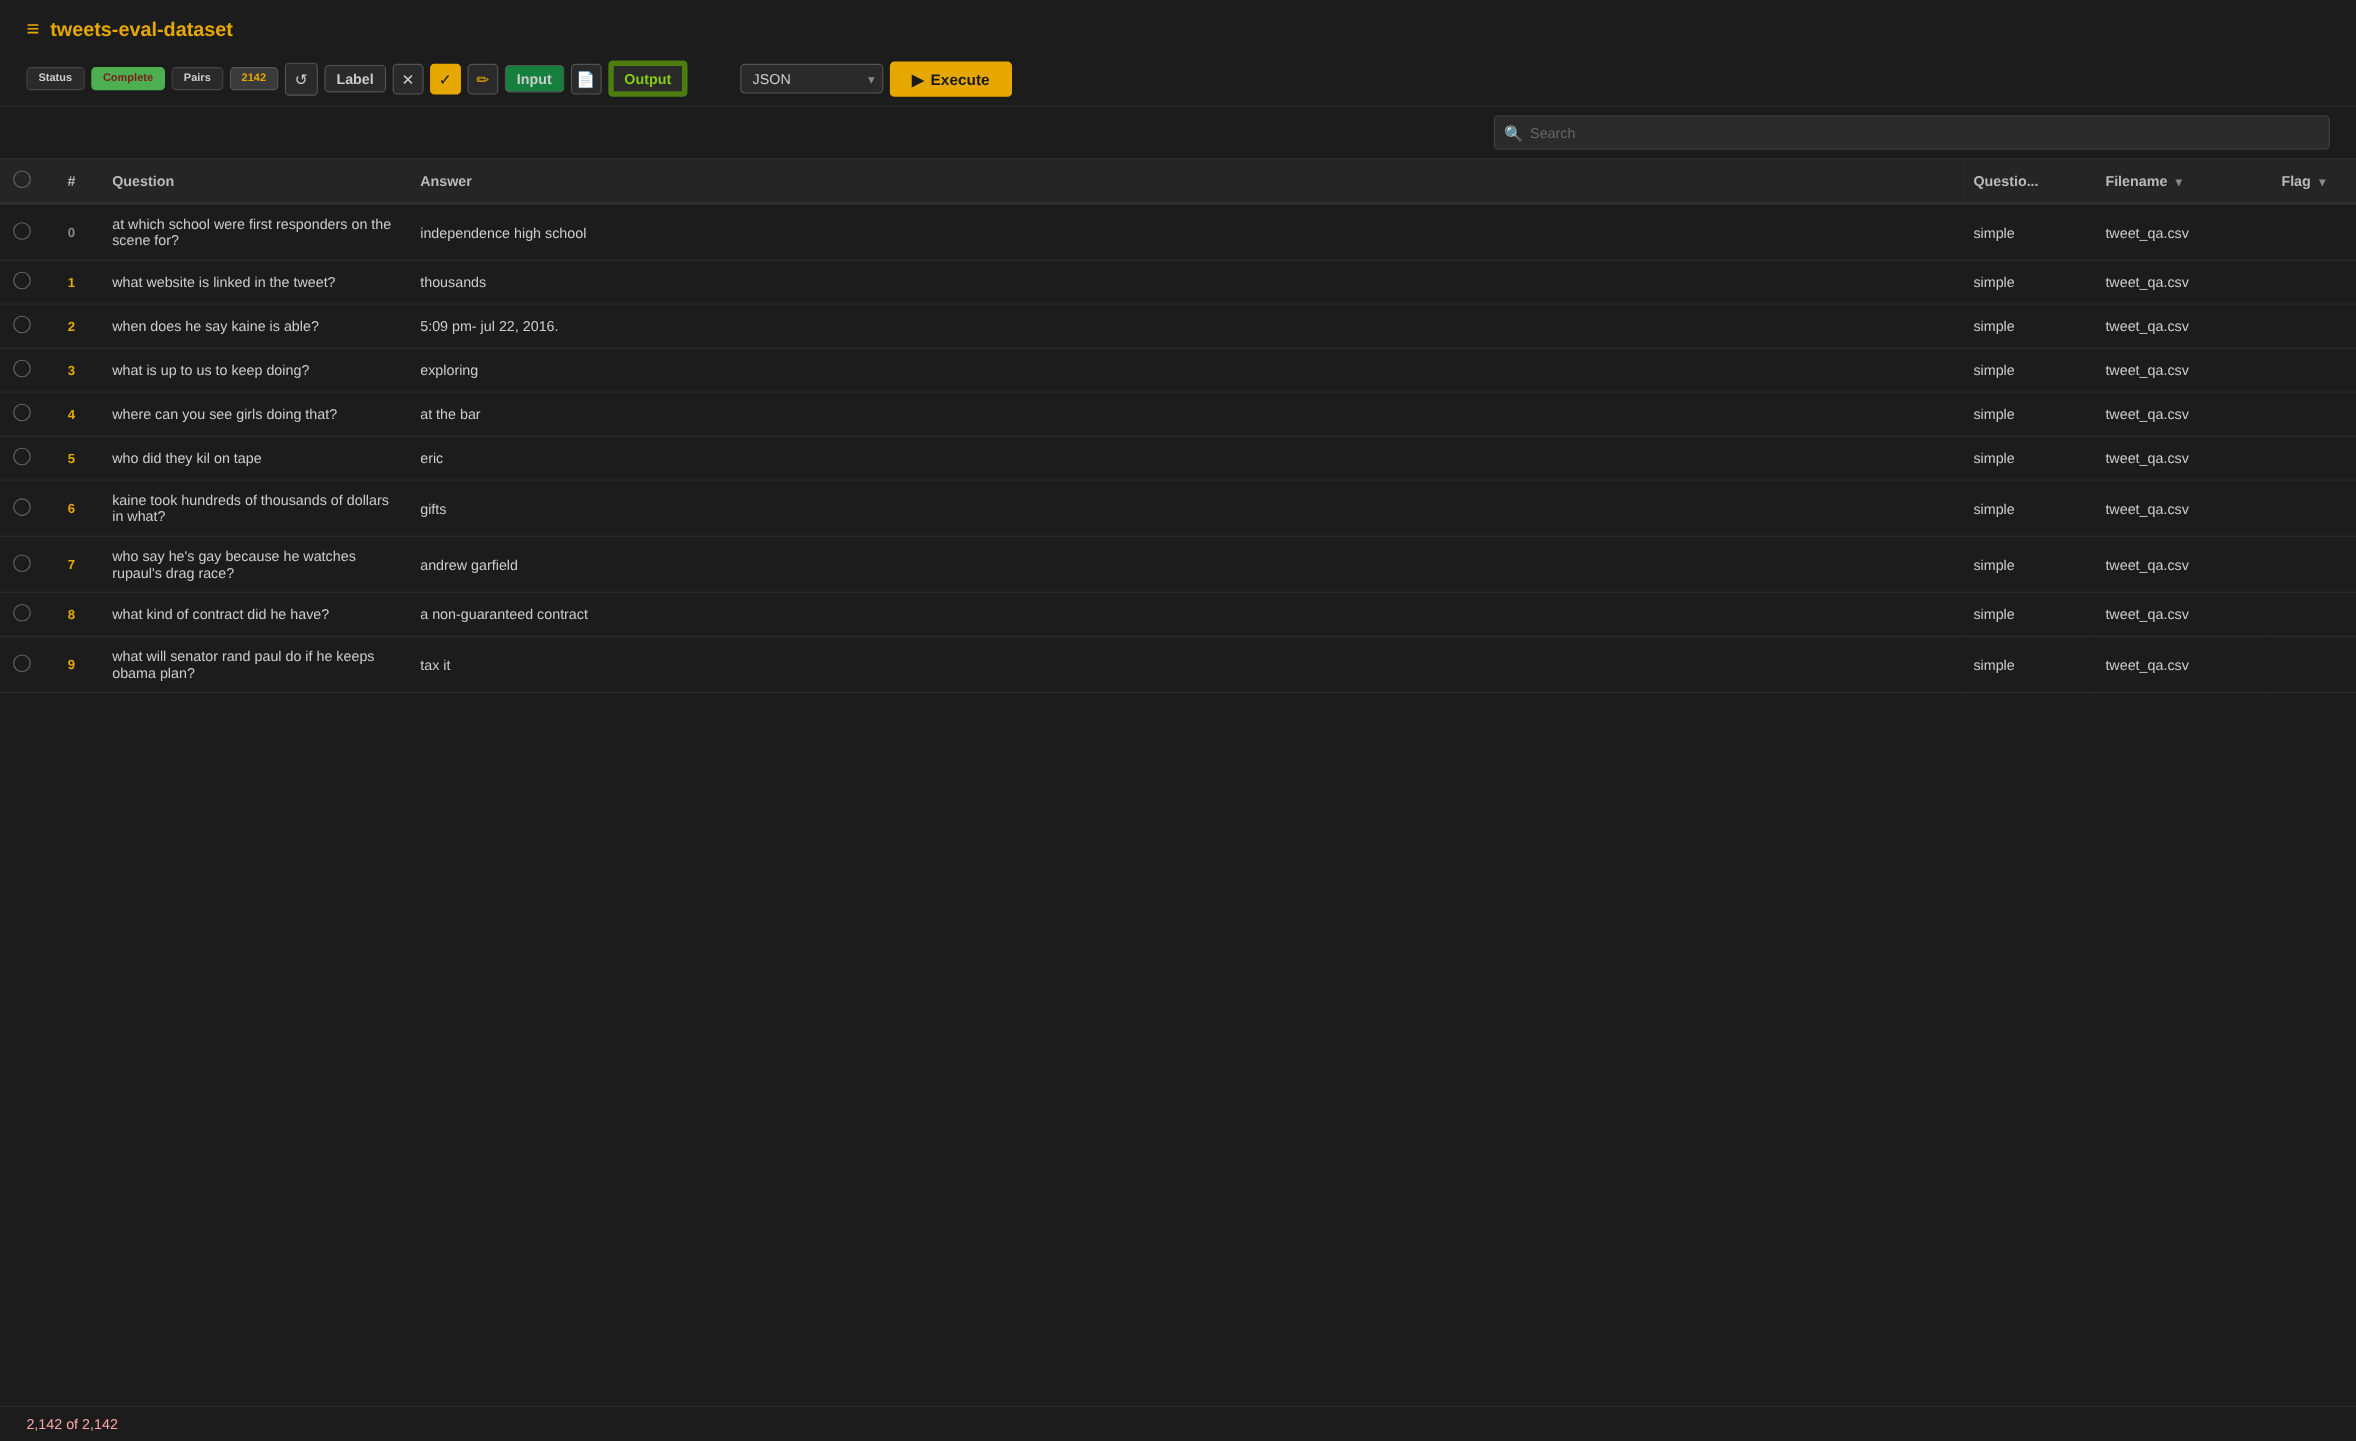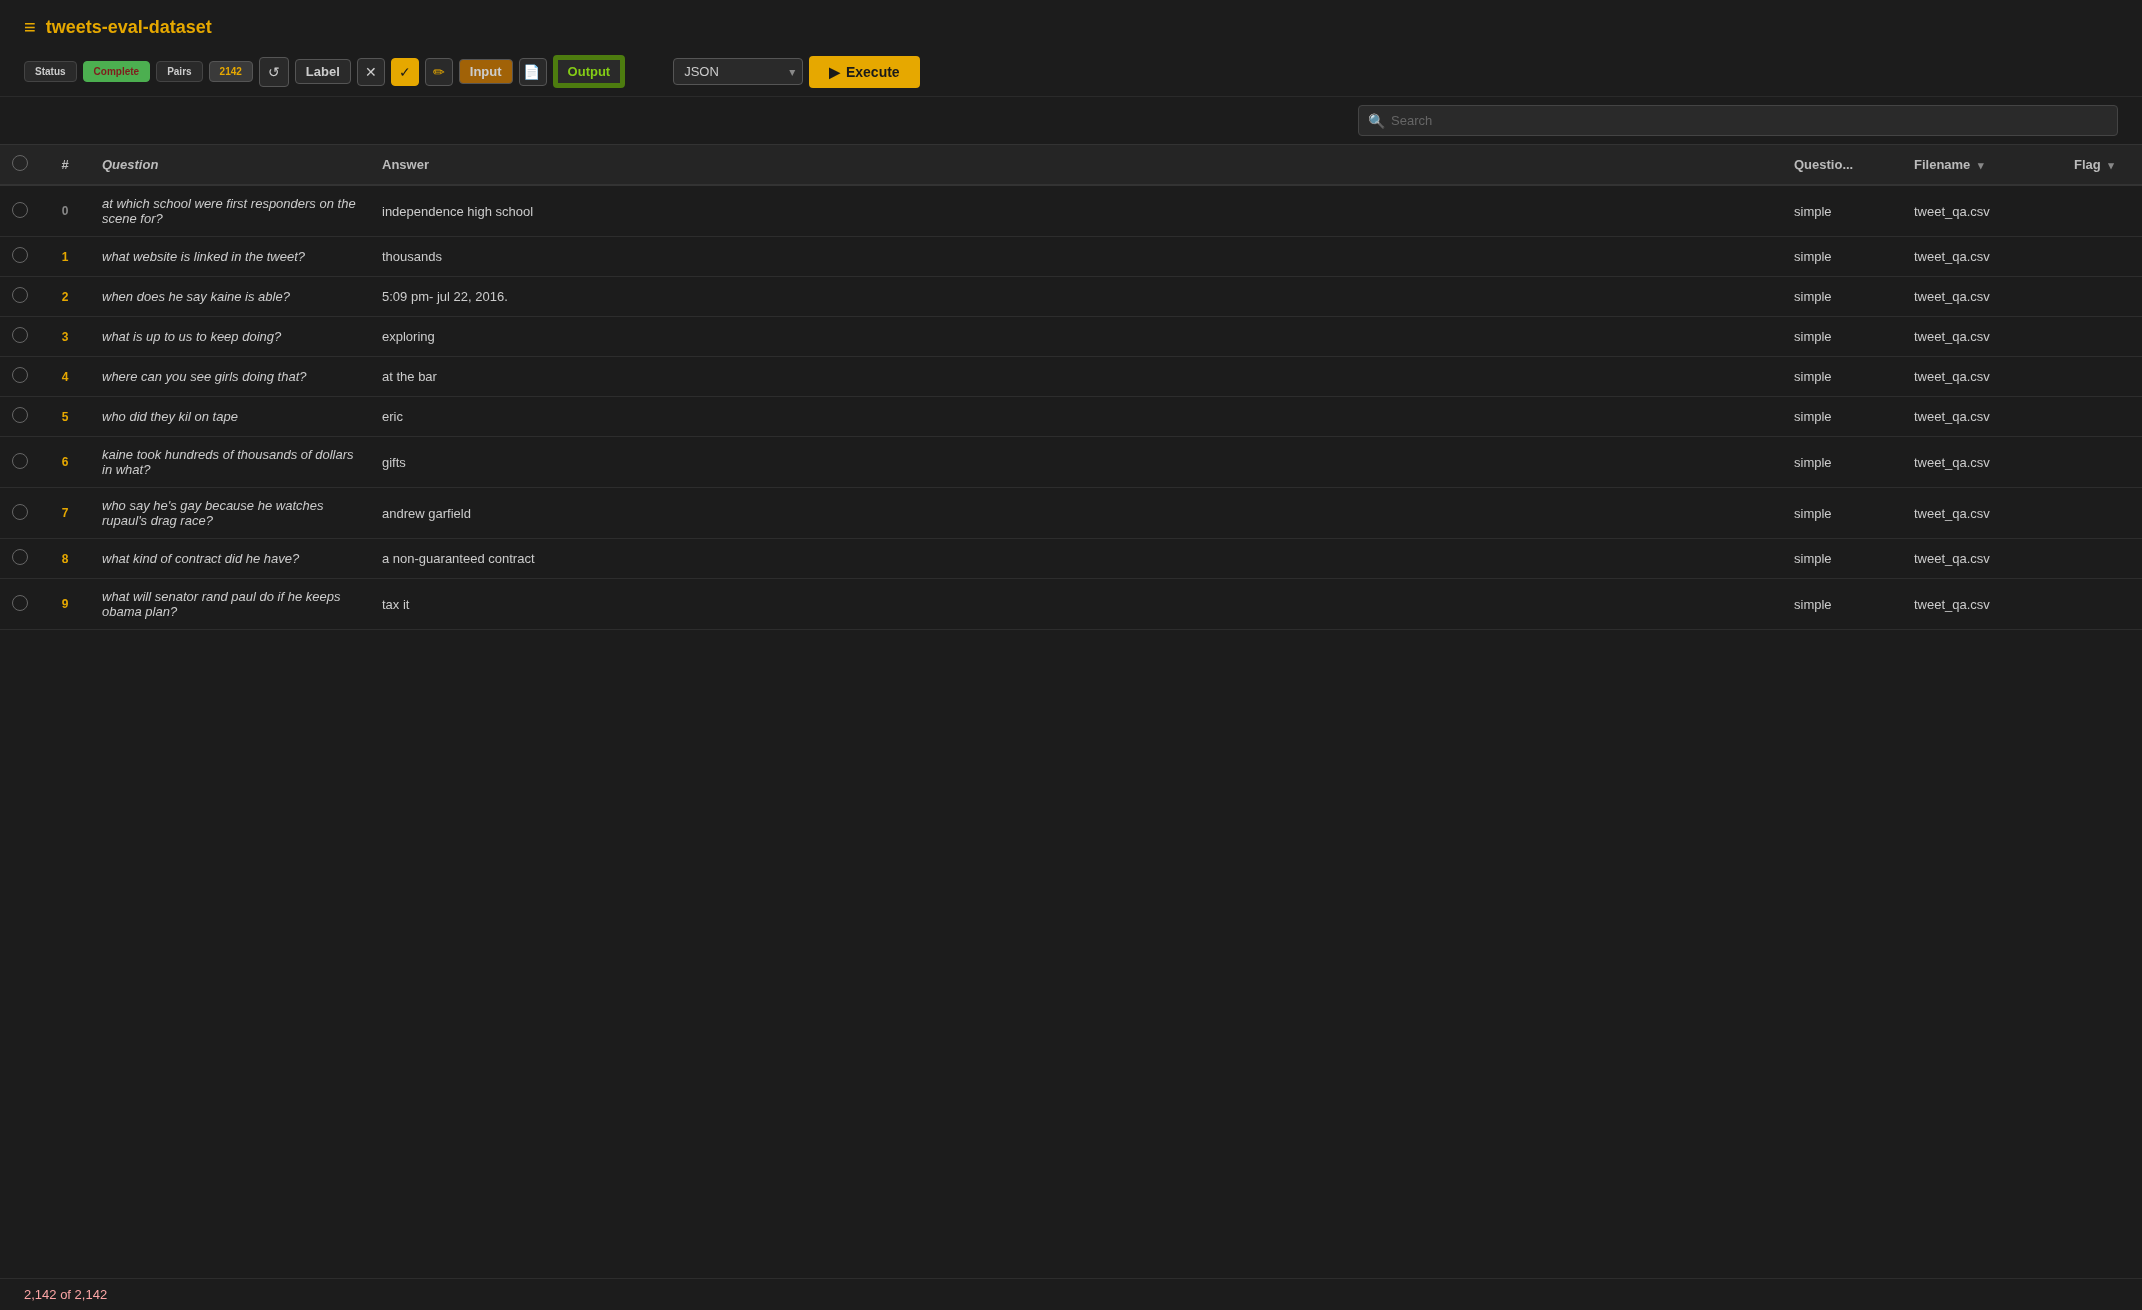--- a/index.html
+++ b/index.html
@@ -122,21 +122,21 @@
       cursor: pointer;
       color: #e6a800;
       font-size: 14px;
     }
     .toolbar-input-btn {
       display: inline-flex;
       align-items: center;
       padding: 4px 10px;
       border-radius: 4px;
       border: 1px solid #555;
-      background: #a16207;
+      background: #15803d;
       cursor: pointer;
       color: #ccc;
       font-size: 13px;
       font-weight: 600;
     }
     .toolbar-output-btn {
       display: inline-flex;
       align-items: center;
       padding: 4px 10px;
       border-radius: 4px;
@@ -261,21 +261,21 @@
       background: #1c1c1c;
     }
     tbody td {
       padding: 10px 12px;
       color: #ccc;
       font-size: 13px;
       vertical-align: middle;
     }
     .col-checkbox { width: 40px; text-align: center; }
     .col-num { width: 50px; text-align: center; }
-    .col-question { width: 280px; font-style: italic; }
+    .col-question { width: 280px; }
     .col-answer { }
     .col-questiontype { width: 120px; }
     .col-filename { width: 160px; }
     .col-flag { width: 80px; }
     .row-num {
       display: inline-block;
       padding: 1px 6px;
       border-radius: 3px;
       font-size: 12px;
       font-weight: 600;

